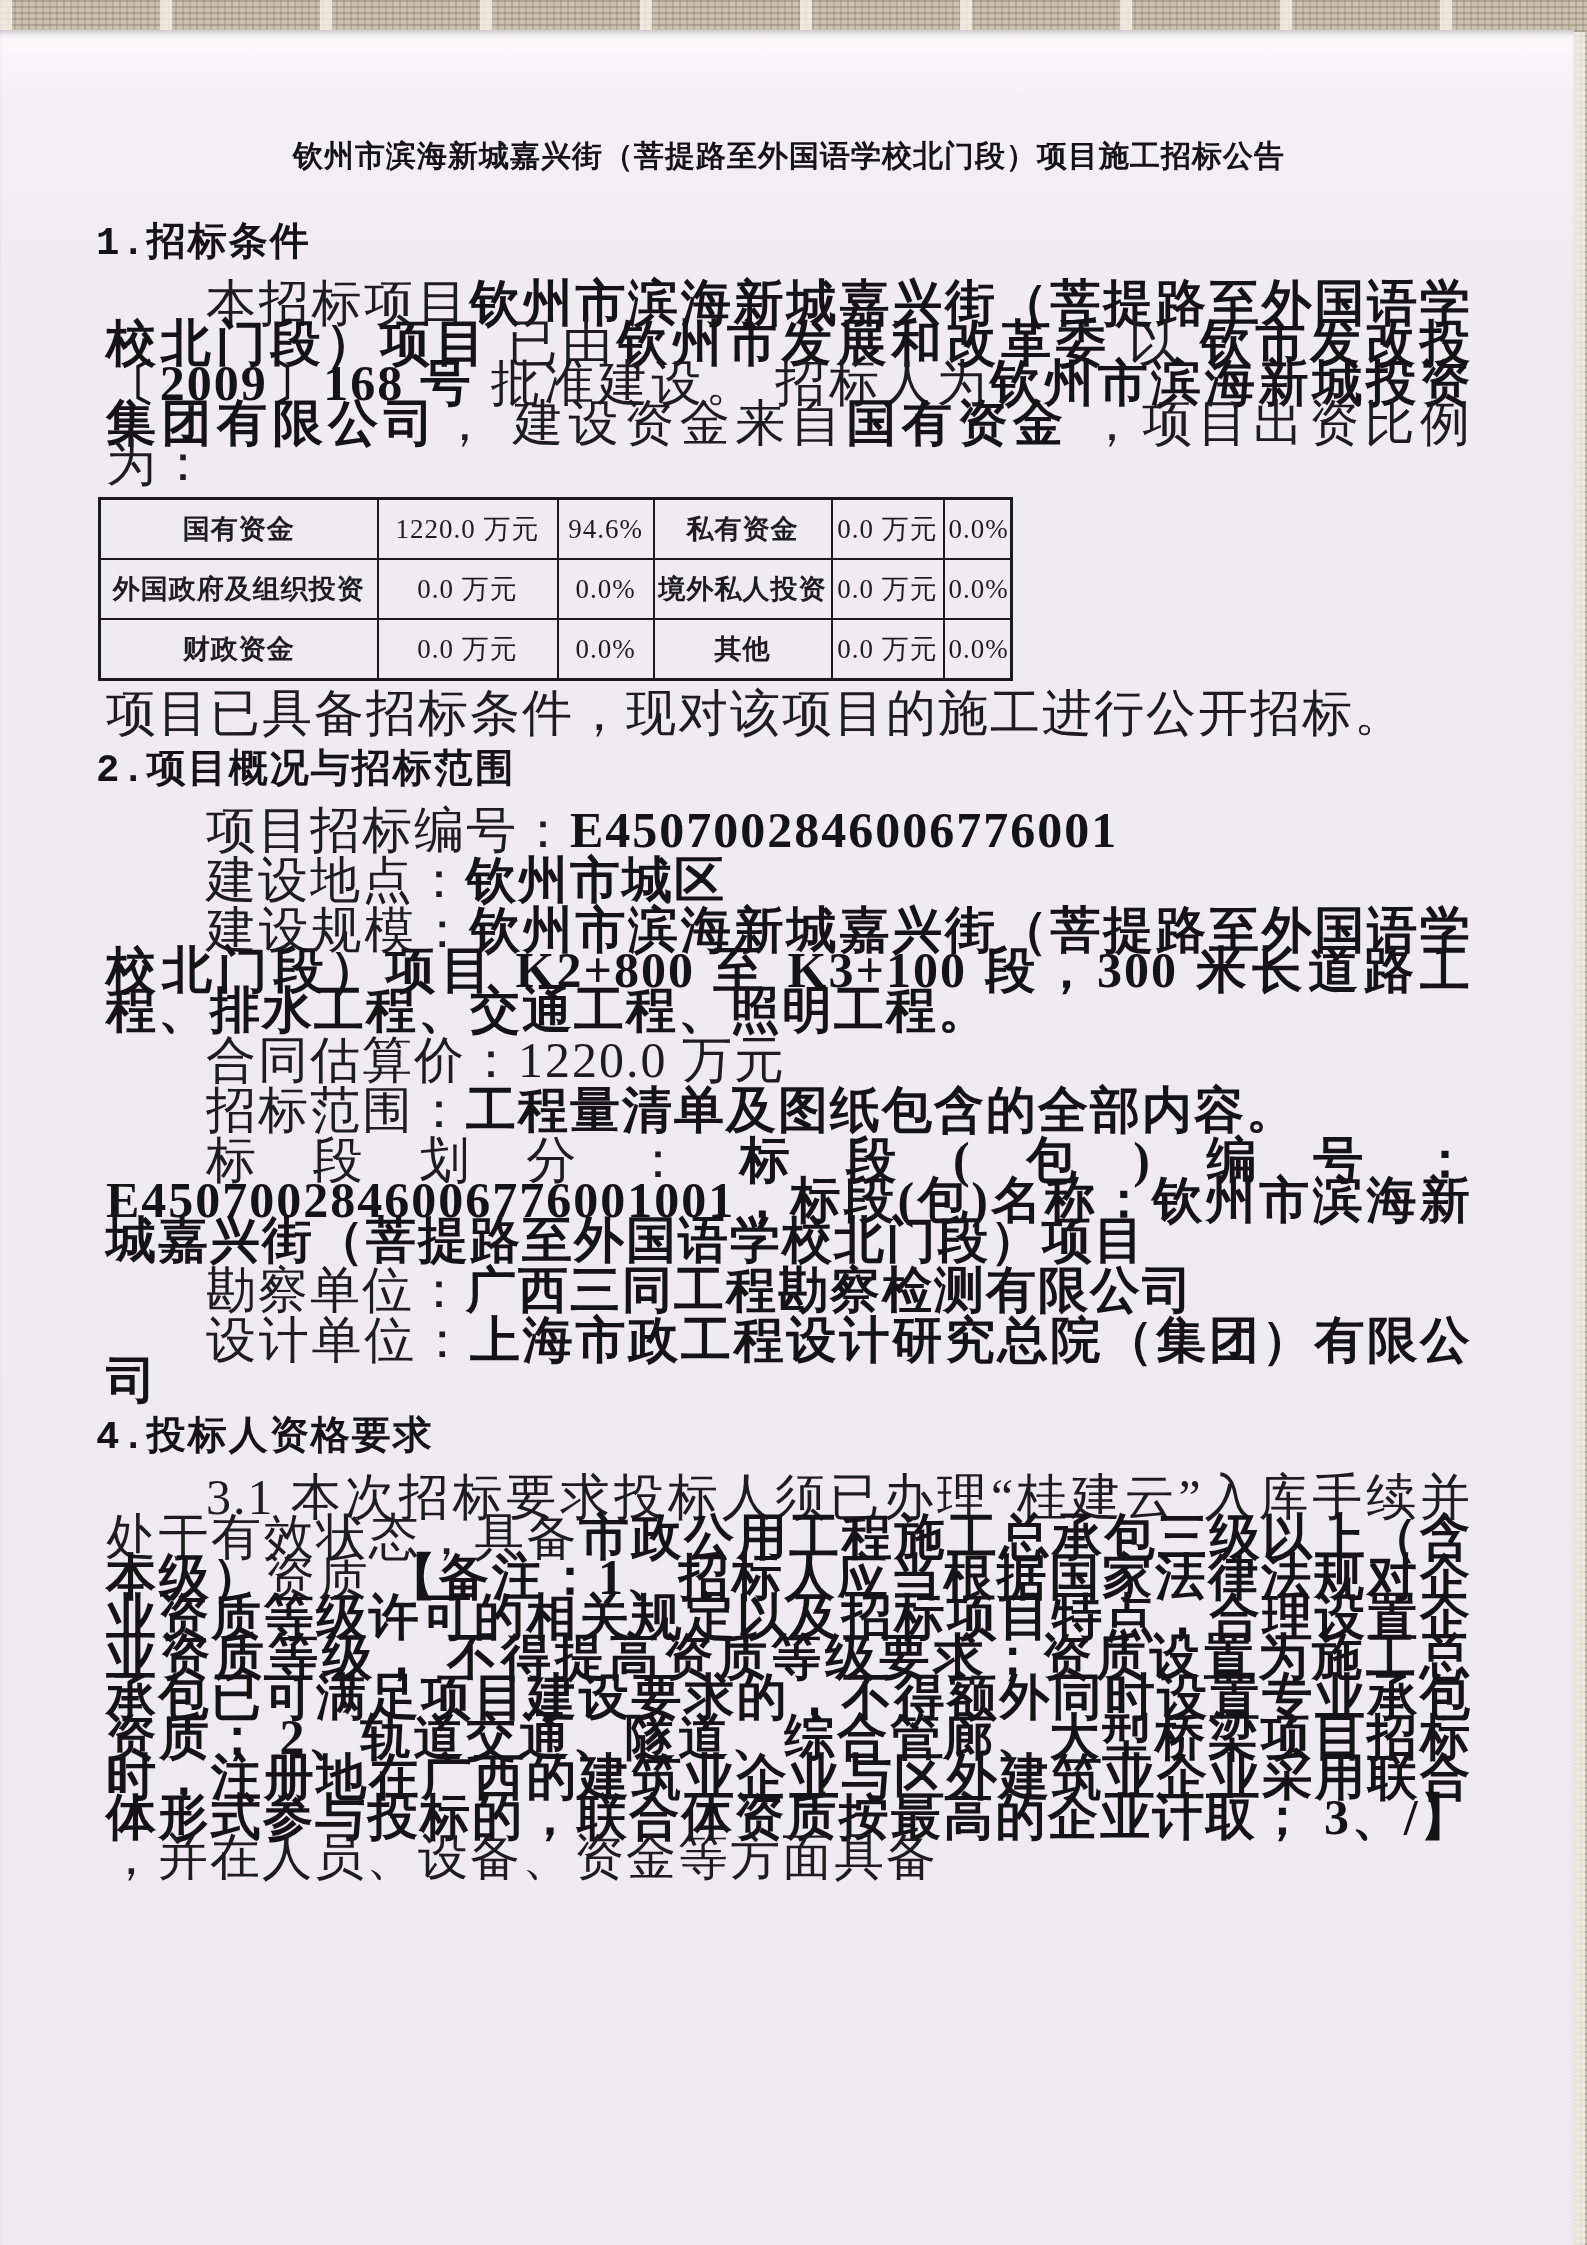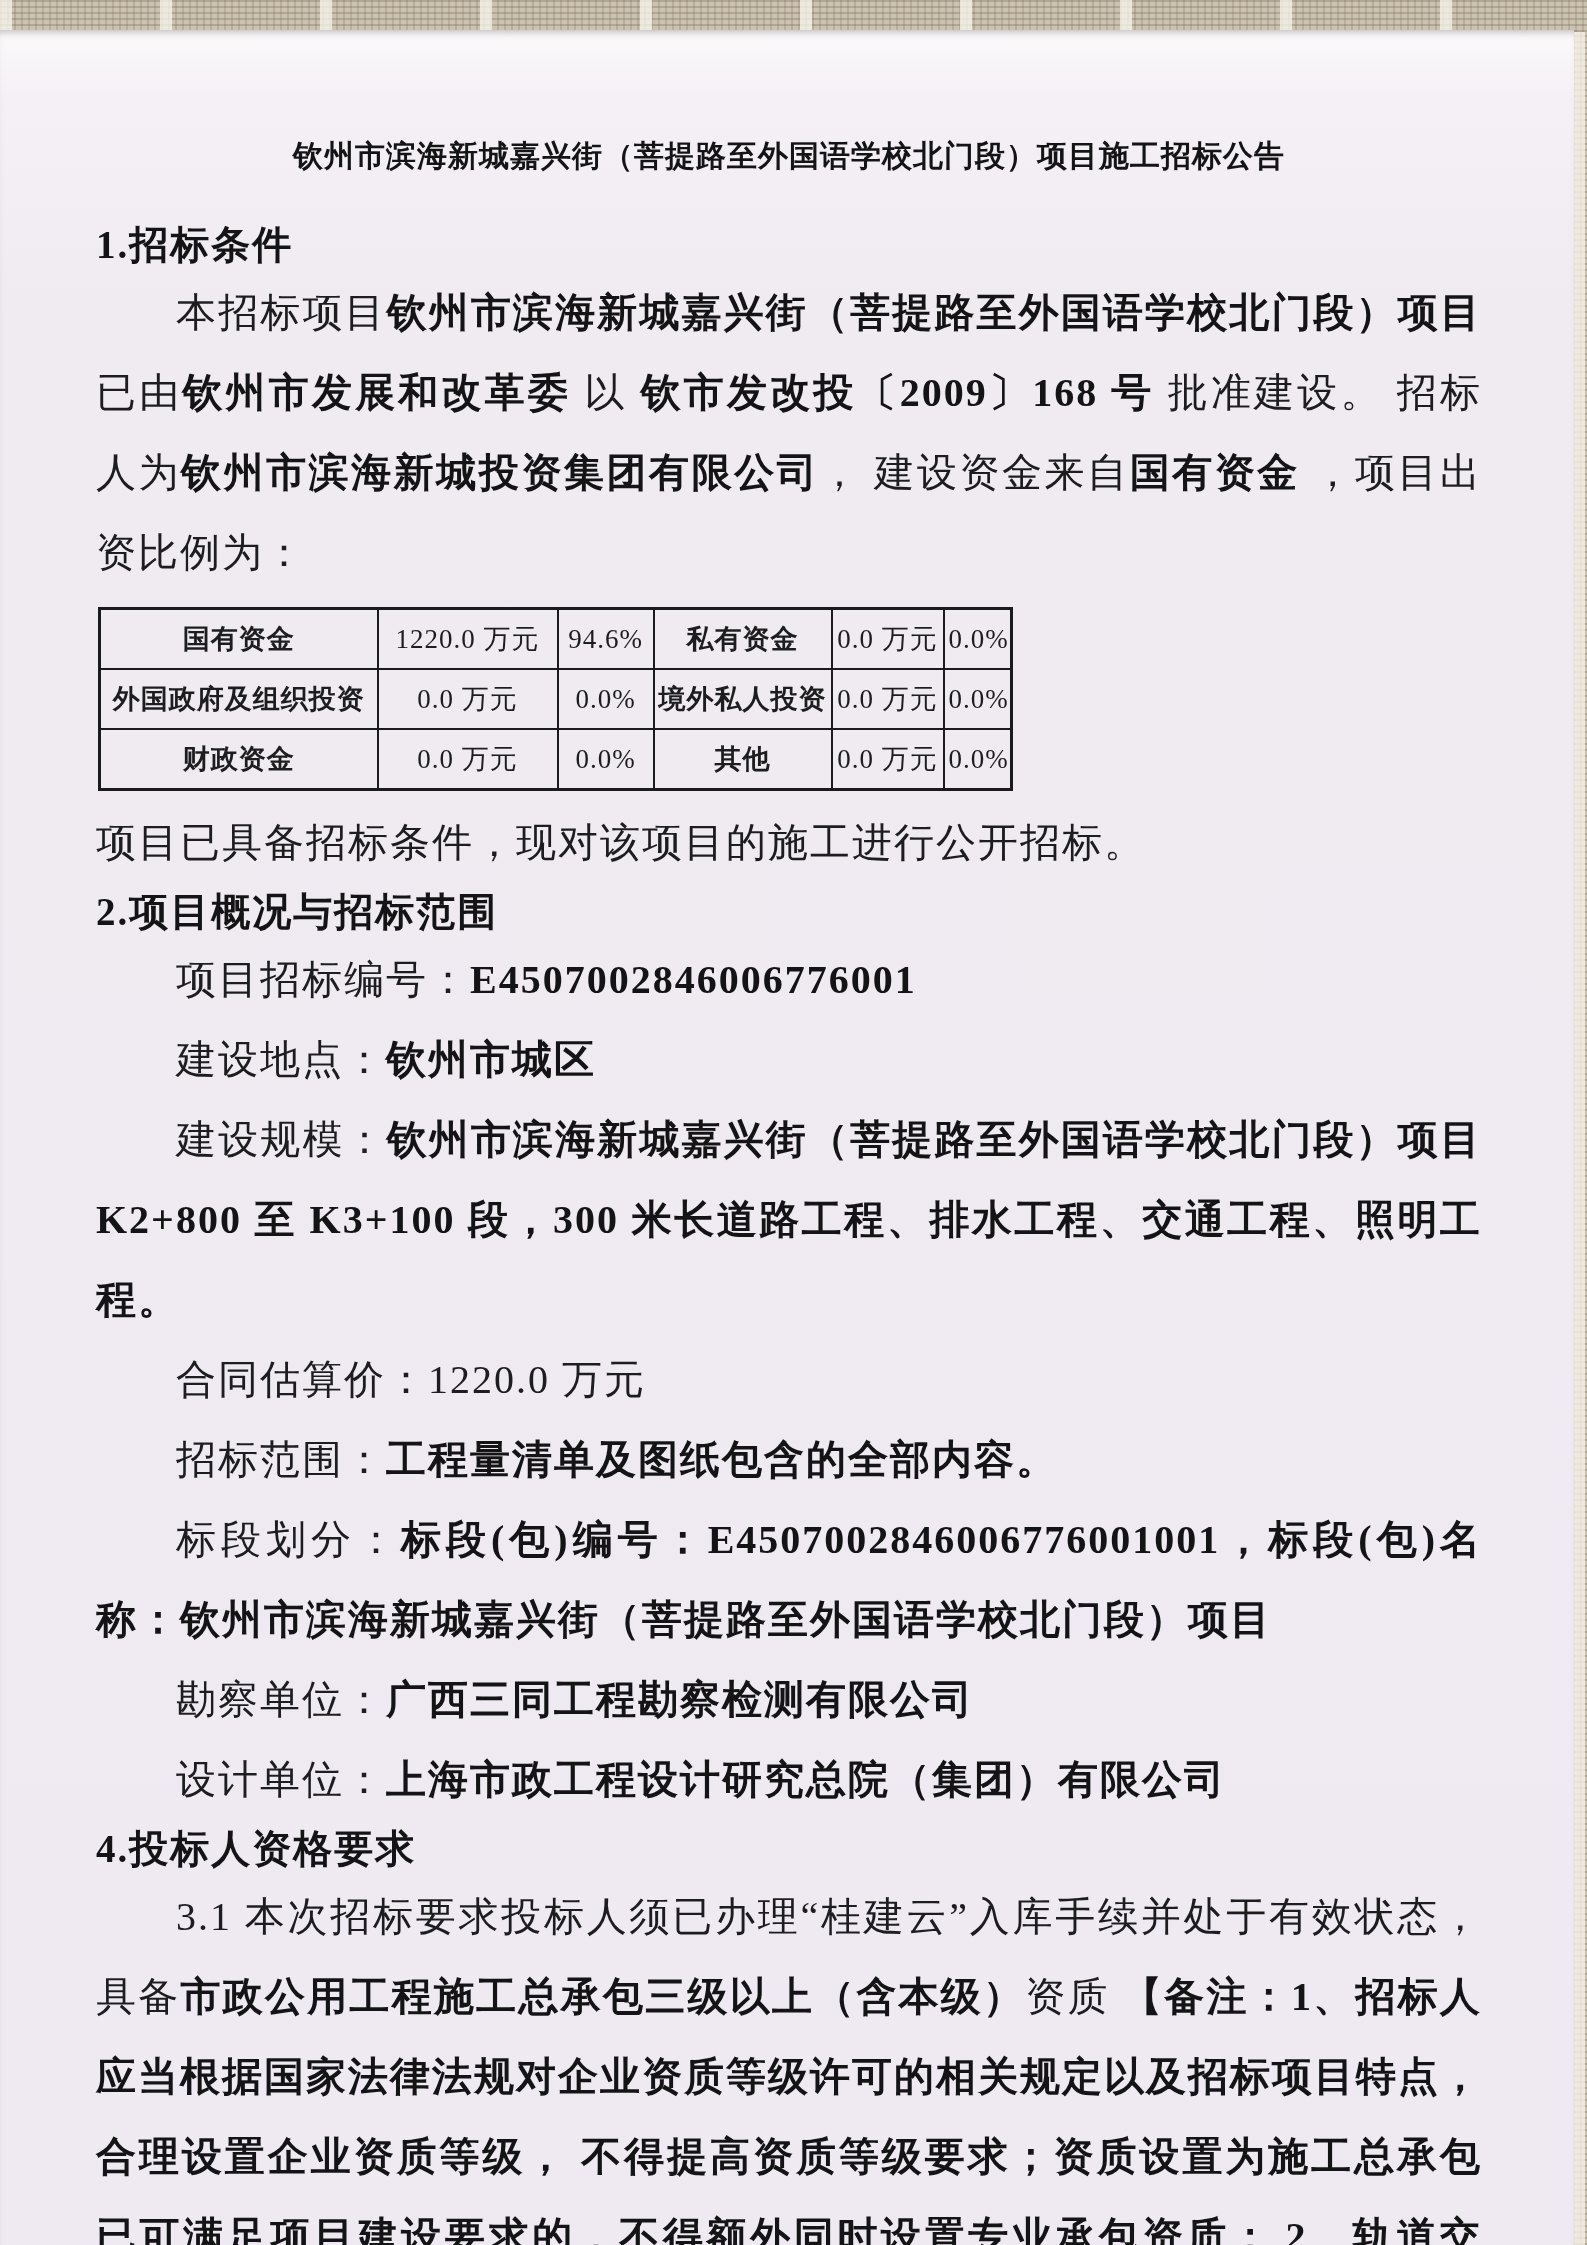--- a/index.html
+++ b/index.html
@@ -28,24 +28,25 @@
     color:#1d1d1f;
   }
   .doc-title{
     font-size:30px;line-height:57px;text-align:center;
     letter-spacing:1px;
   }
   .b{font-weight:700;color:#141416;}
   .heading{
     font-size:39px;line-height:57px;font-weight:700;color:#141416;
     letter-spacing:2px;
+    font-family:Liberation Mono, monospace;
   }
   .heading.h1gap{margin-top:32px;}
   p.para{
-    margin:0;font-size:40px;line-height:80px;letter-spacing:2px;
+    margin:10px;font-size:50px;line-height:40px;letter-spacing:2px;
     text-align:justify;
   }
   p.indent{text-indent:2em;}
   table.funding{
     border-collapse:collapse;table-layout:fixed;width:912px;
     margin:14px 0 12px 2px;
     border:3px solid #1b1b1d;
   }
   table.funding td{
     border:2px solid #1b1b1d;

